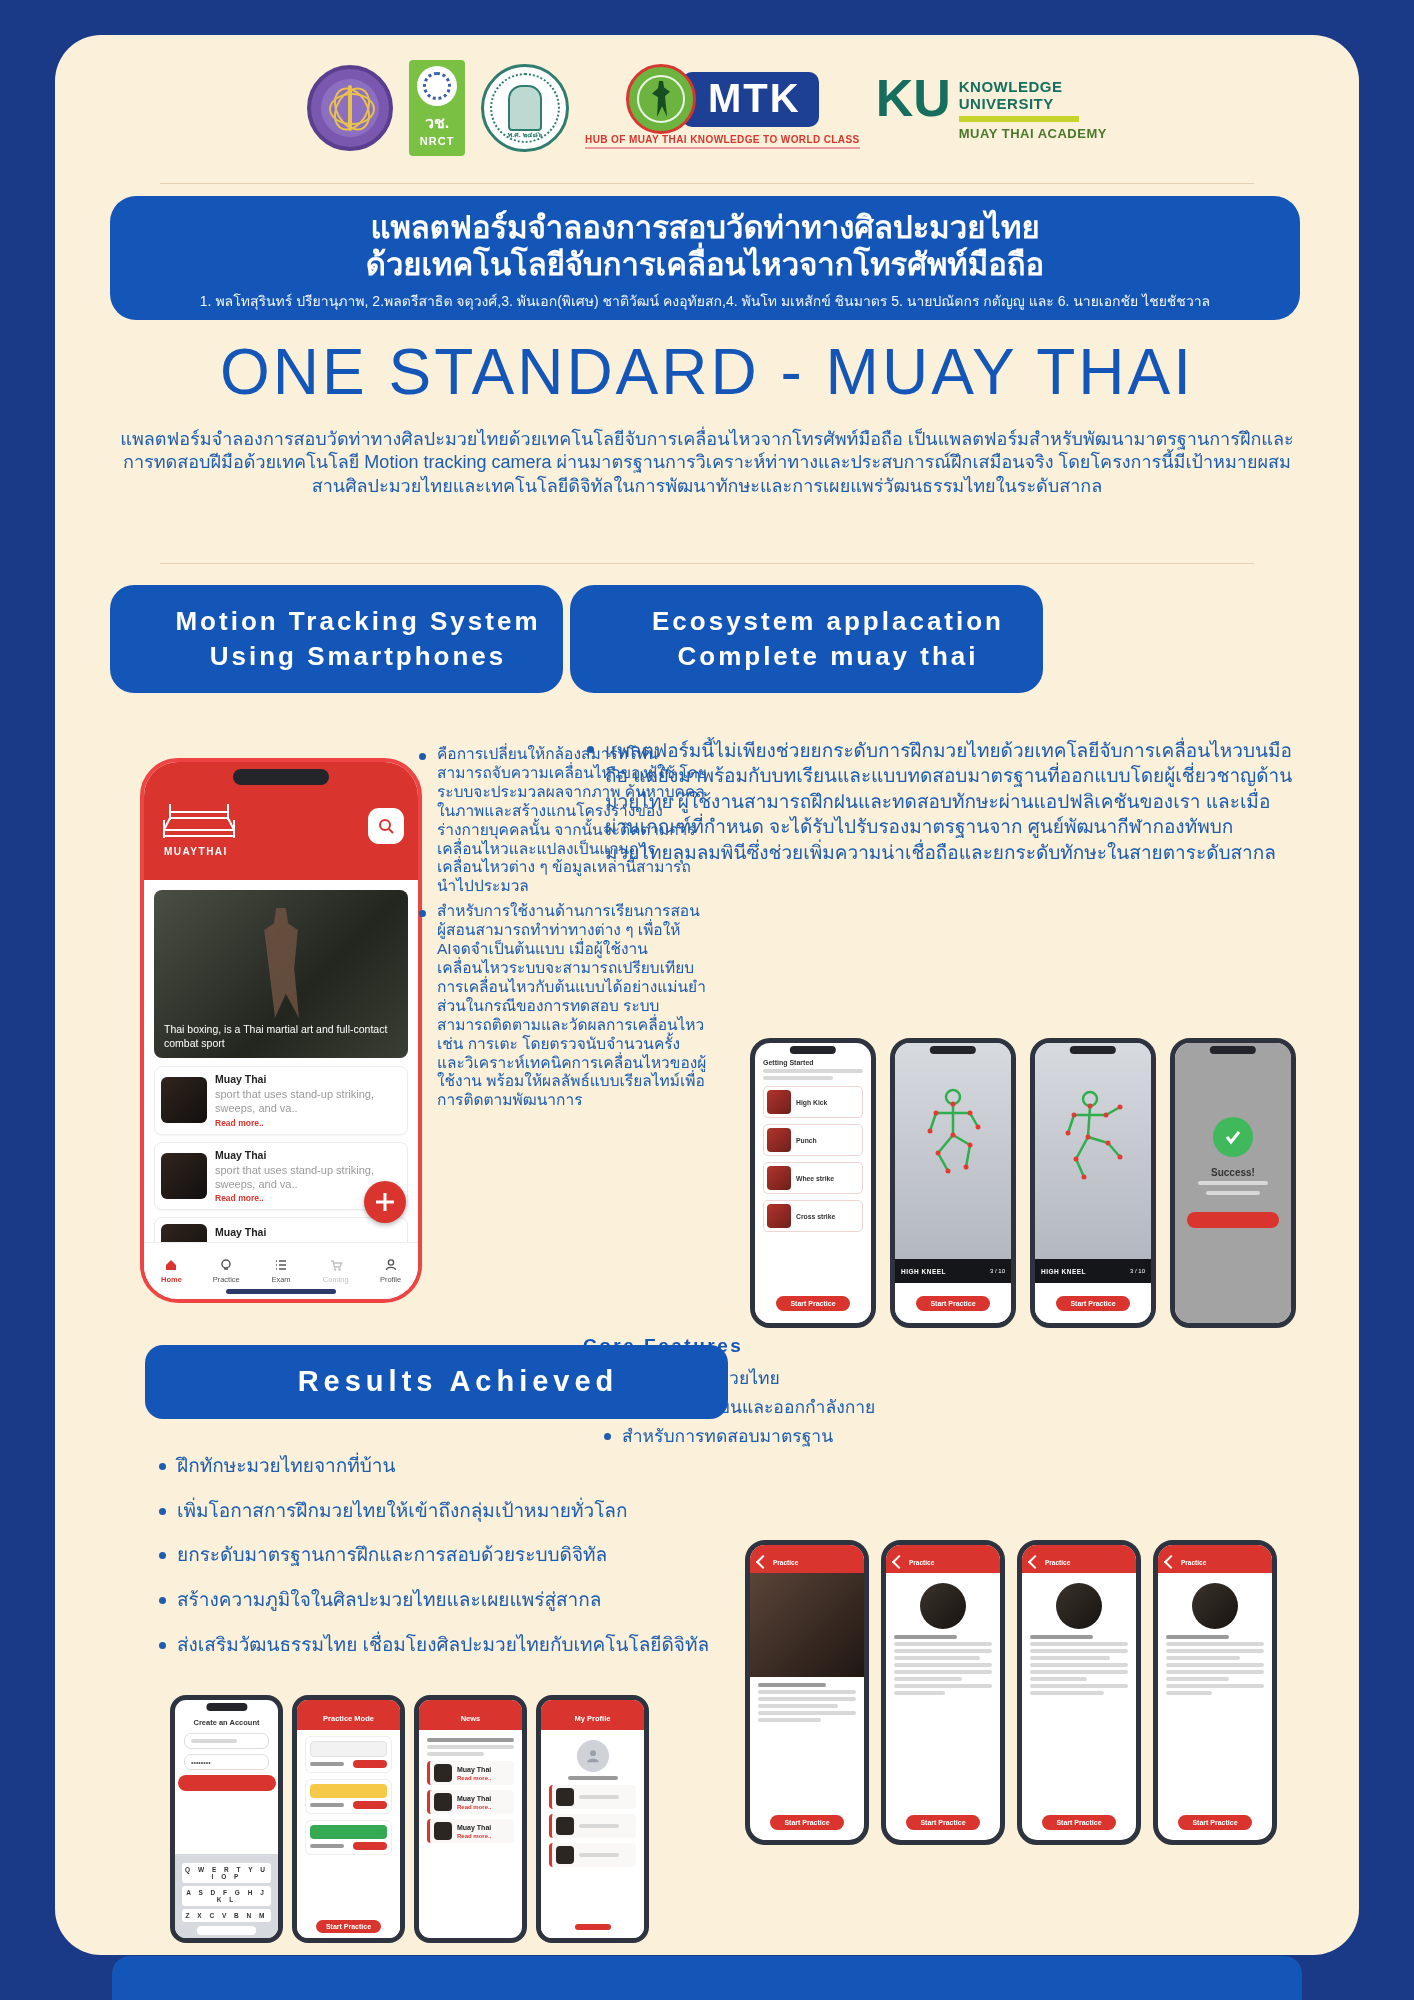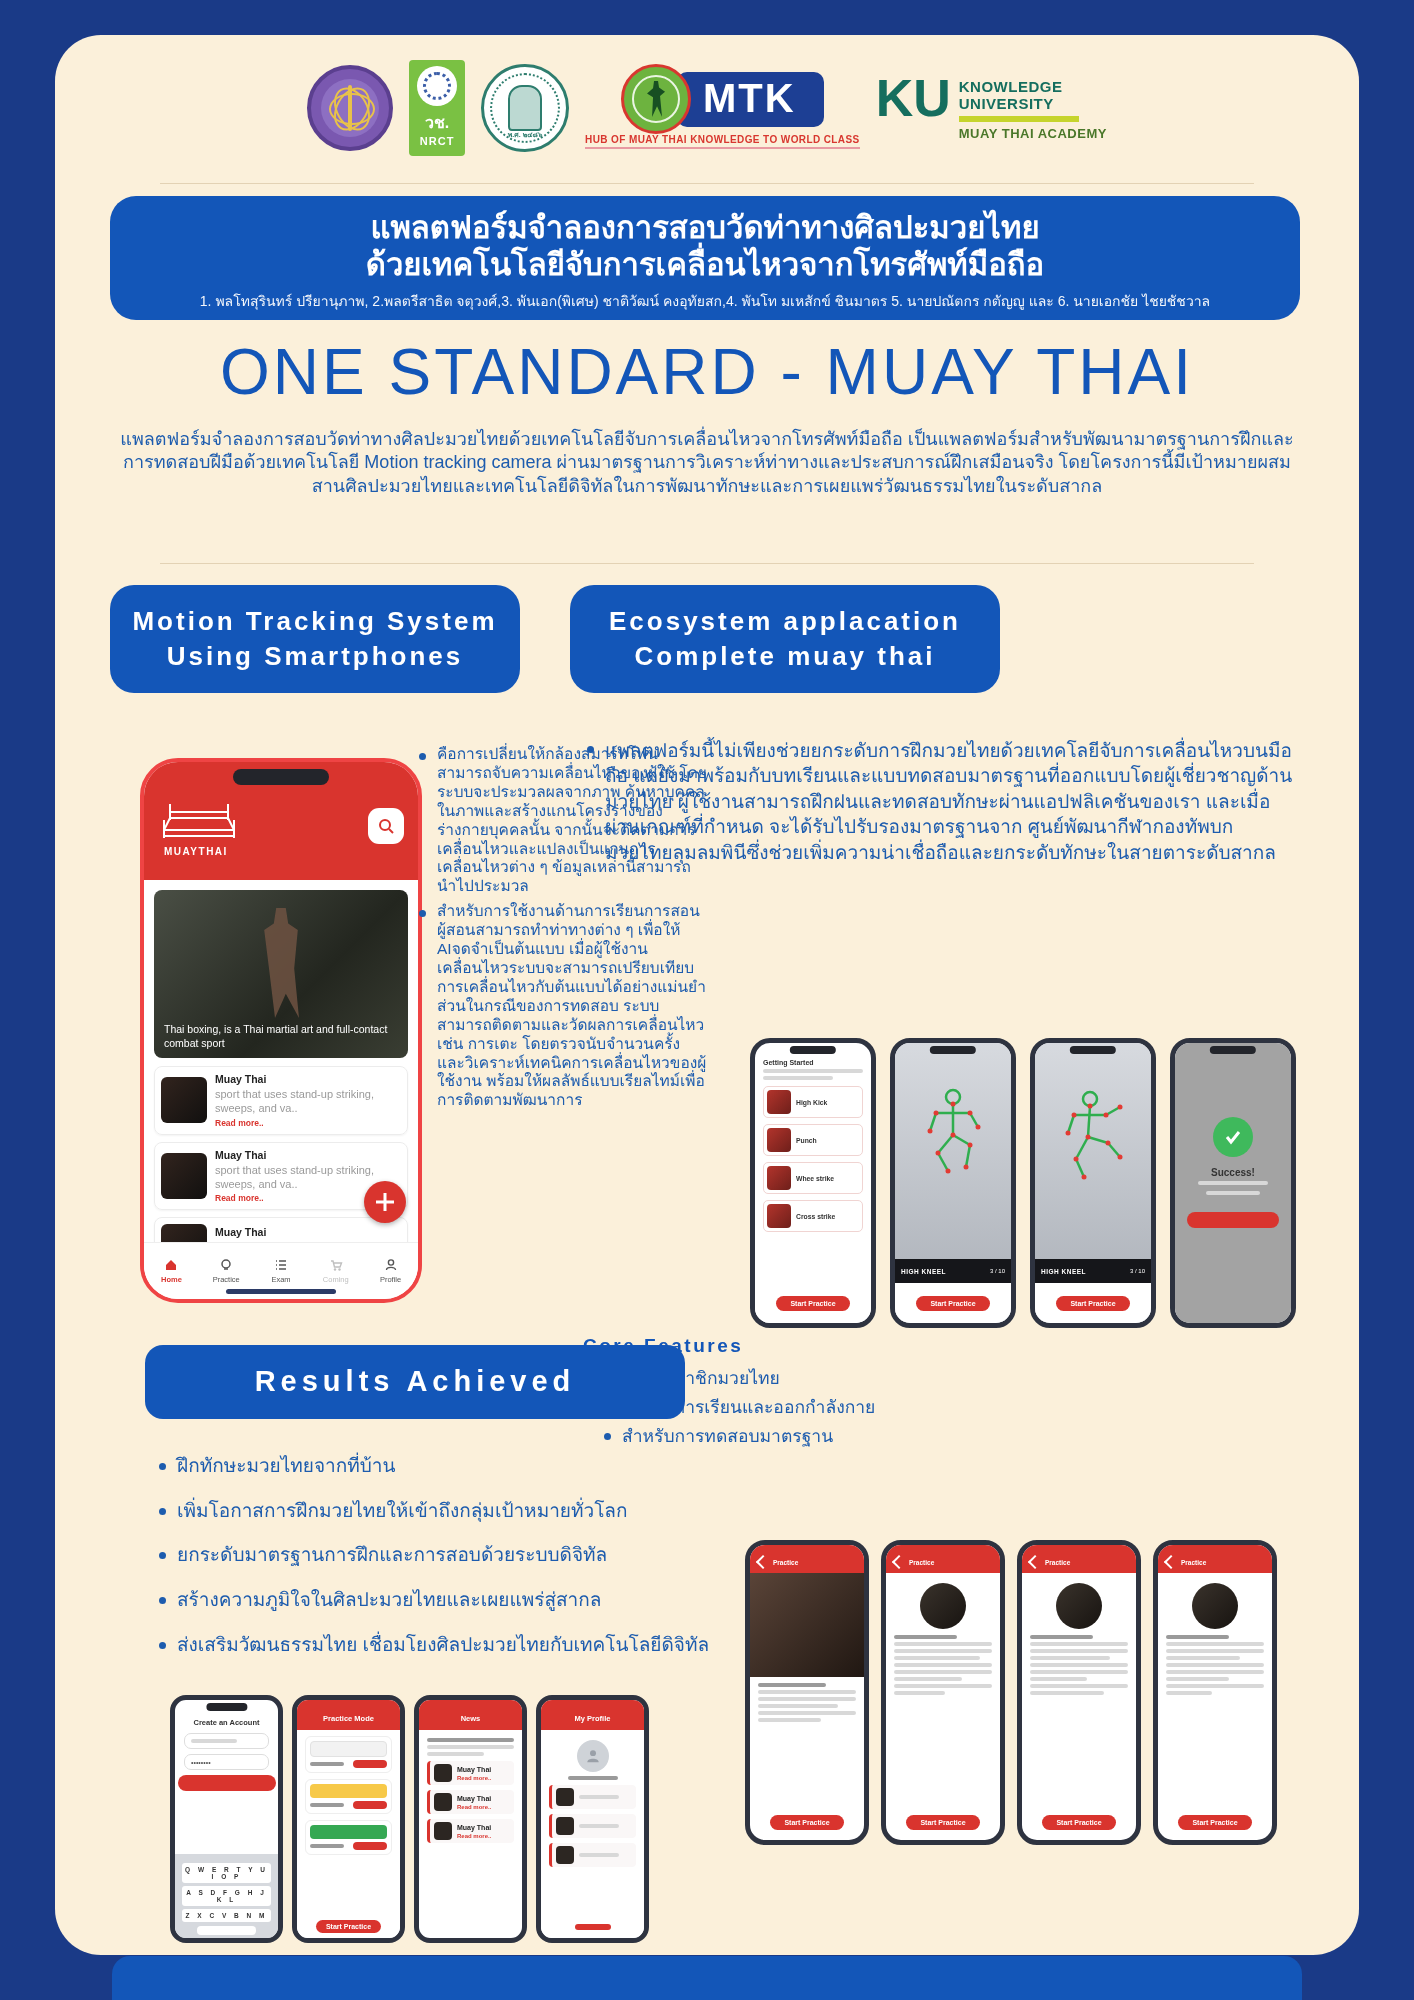--- a/index.html
+++ b/index.html
@@ -26,38 +26,38 @@
   .nrct-badge .en{color:#fff;font-weight:bold;font-size:11px;letter-spacing:1px;}
   .ku-seal{width:82px;height:82px;border-radius:50%;background:#fff;border:3px solid #2e7d6e;position:relative;display:flex;align-items:center;justify-content:center;}
   .ku-seal .ring{position:absolute;inset:6px;border:2px dotted #2e7d6e;border-radius:50%;}
   .ku-seal .mark{width:30px;height:42px;background:#bcd9d2;border-radius:14px 14px 4px 4px;border:2px solid #2e7d6e;}
   .ku-seal .yr{position:absolute;bottom:9px;font-size:7px;color:#2e7d6e;font-weight:bold;}
   .mtk-logo{display:flex;flex-direction:column;align-items:center;}
   .mtk-top{display:flex;align-items:center;height:64px;}
   .mtk-globe{width:64px;height:64px;border-radius:50%;background:#6db33f;border:3px solid #d8372f;display:flex;align-items:center;justify-content:center;position:relative;z-index:2;}
   .mtk-globe .lat{position:absolute;inset:8px;border:2px solid #eaf5e2;border-radius:50%;}
   .mtk-globe .fighter{width:20px;height:36px;background:#174f22;clip-path:polygon(40% 0,60% 0,65% 18%,95% 30%,70% 42%,80% 100%,55% 70%,30% 100%,35% 45%,5% 35%,35% 20%);}
-  .mtk-word{margin-left:-14px;background:#1d3f94;color:#fff;font-weight:bold;font-size:40px;letter-spacing:2px;padding:4px 28px 6px 26px;border-radius:10px;}
+  .mtk-word{margin-left:-14px;background:#1d3f94;color:#fff;font-weight:bold;font-size:40px;letter-spacing:2px;padding:4px 18px 6px 26px;border-radius:10px;}
   .mtk-tag{margin-top:3px;color:#d8372f;font-weight:bold;font-size:10px;letter-spacing:.4px;border-bottom:2px solid #e89aa2;padding-bottom:2px;}
   .ku-acad{display:flex;align-items:flex-start;gap:8px;}
   .ku-mono{color:#156e5e;font-weight:bold;font-size:52px;line-height:.9;}
   .ku-texts{display:flex;flex-direction:column;padding-top:4px;}
   .ku-texts .u1,.ku-texts .u2{color:#156e5e;font-weight:bold;font-size:15px;letter-spacing:.5px;line-height:1.1;}
   .ku-texts .bar{width:120px;height:6px;background:#c6d42c;margin:4px 0;}
   .ku-texts .ac{color:#4a7729;font-weight:bold;font-size:13px;letter-spacing:.5px;}
   .hr{position:absolute;left:105px;right:105px;height:0;border-top:1px solid #e3d2b4;}
   
   .banner{position:absolute;left:55px;top:161px;width:1190px;height:124px;background:#1356b8;border-radius:26px;color:#fff;text-align:center;box-sizing:border-box;padding-top:13px;}
   .banner .t{font-weight:bold;font-size:31px;line-height:1.2;}
   .banner .authors{font-size:14px;margin-top:7px;opacity:.95;}
   
   .hero-title{position:absolute;left:0;right:0;top:300px;text-align:center;color:#1356b8;font-size:64px;font-weight:500;letter-spacing:3px;}
   .hero-par{position:absolute;left:58px;right:58px;top:393px;text-align:center;color:#1d5cae;font-size:18px;line-height:1.3;font-weight:500;}
   
-  .pill{position:absolute;background:#1356b8;border-radius:24px;color:#fff;text-align:center;display:flex;flex-direction:column;justify-content:center;}
+  .pill{position:absolute;background:#1356b8;border-radius:24px;color:#fff;text-align:center;display:flex;flex-direction:column;justify-content:center;padding-left:43px;}
   .pill .l{font-weight:bold;font-size:26px;letter-spacing:3px;line-height:1.35;}
   .pill-motion{left:55px;top:550px;width:410px;height:108px;}
   .pill-eco{left:515px;top:550px;width:430px;height:108px;}
   .pill-results{left:90px;top:1310px;width:540px;height:74px;border-radius:18px;}
   .pill-results .l{font-size:29px;letter-spacing:5px;}
   
   .blist{list-style:none;margin:0;padding:0;color:#1d5cae;}
   .blist li{position:relative;padding-left:22px;margin-bottom:6px;}
   .blist li::before{content:"";position:absolute;left:4px;top:8px;width:7px;height:7px;border-radius:50%;background:#1d5cae;}
   .motion-bullets{position:absolute;left:360px;top:710px;width:292px;font-size:15.5px;line-height:1.22;}

